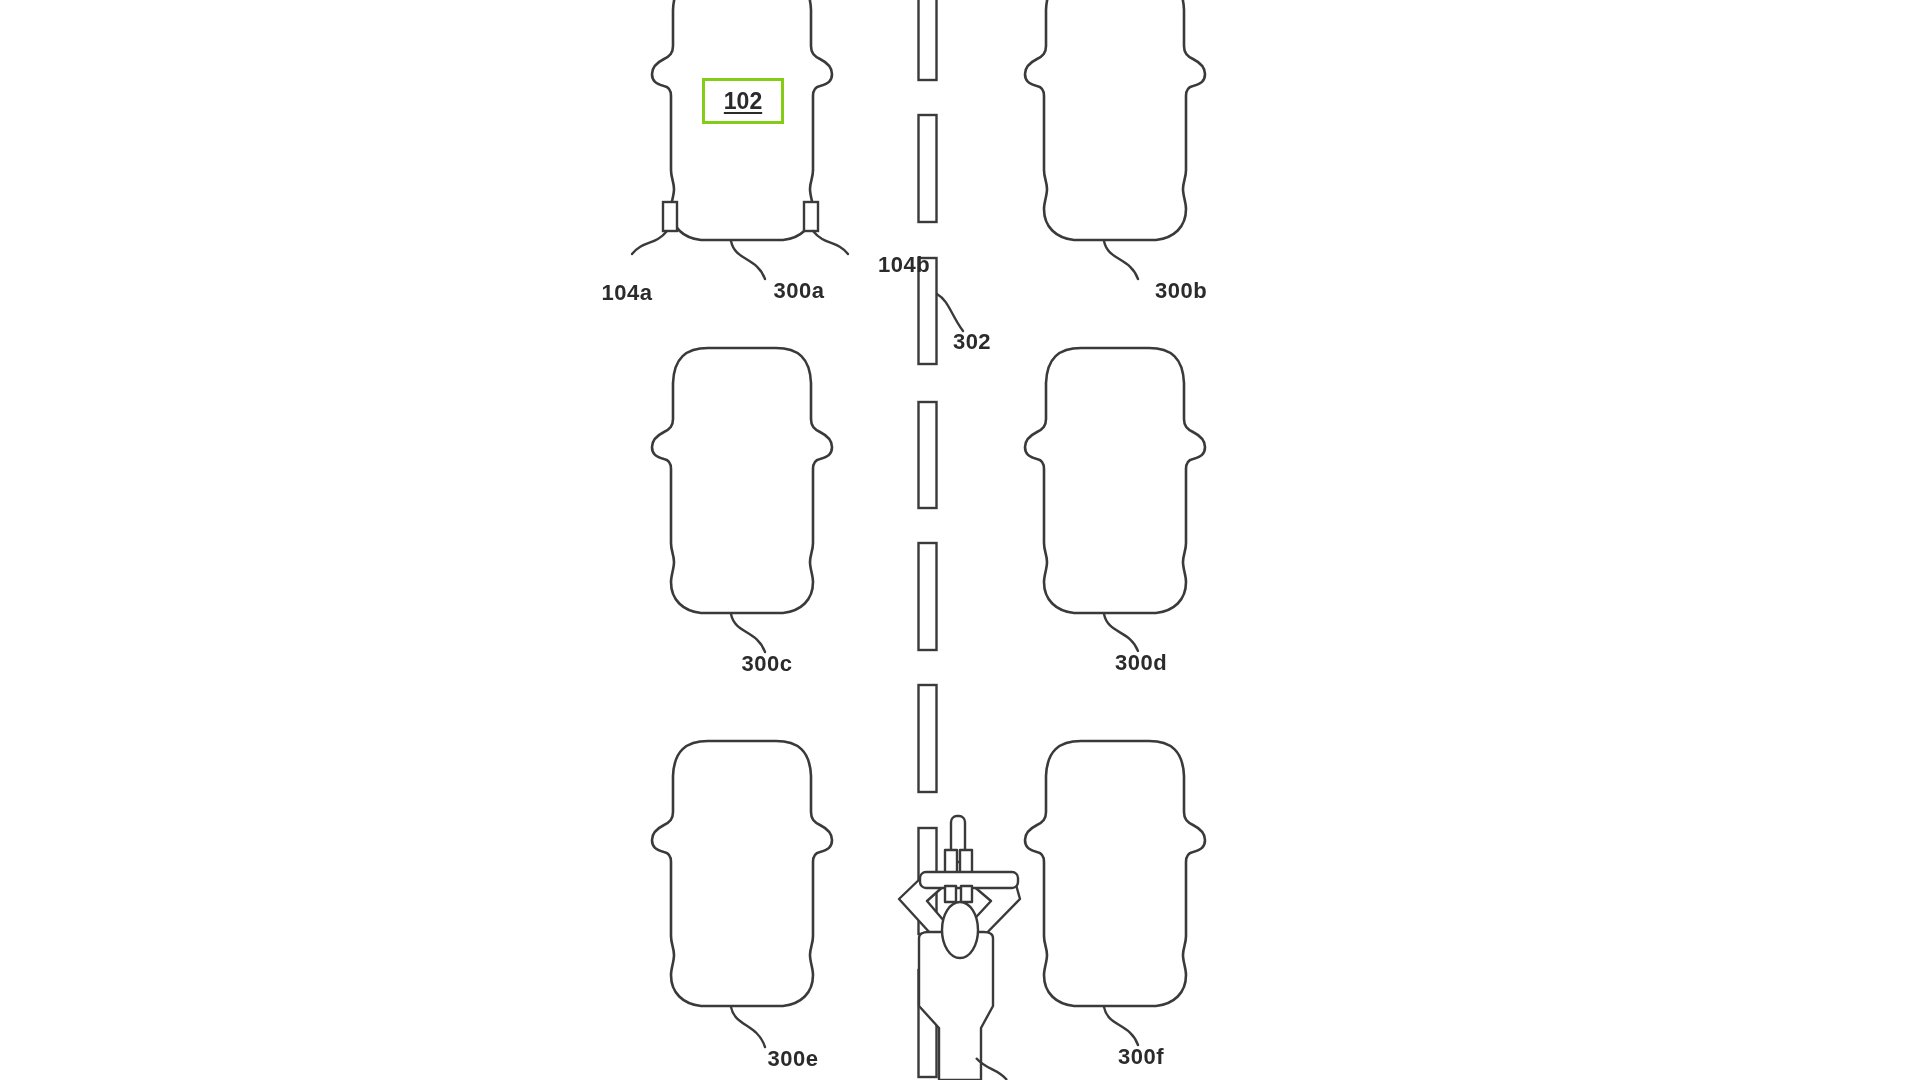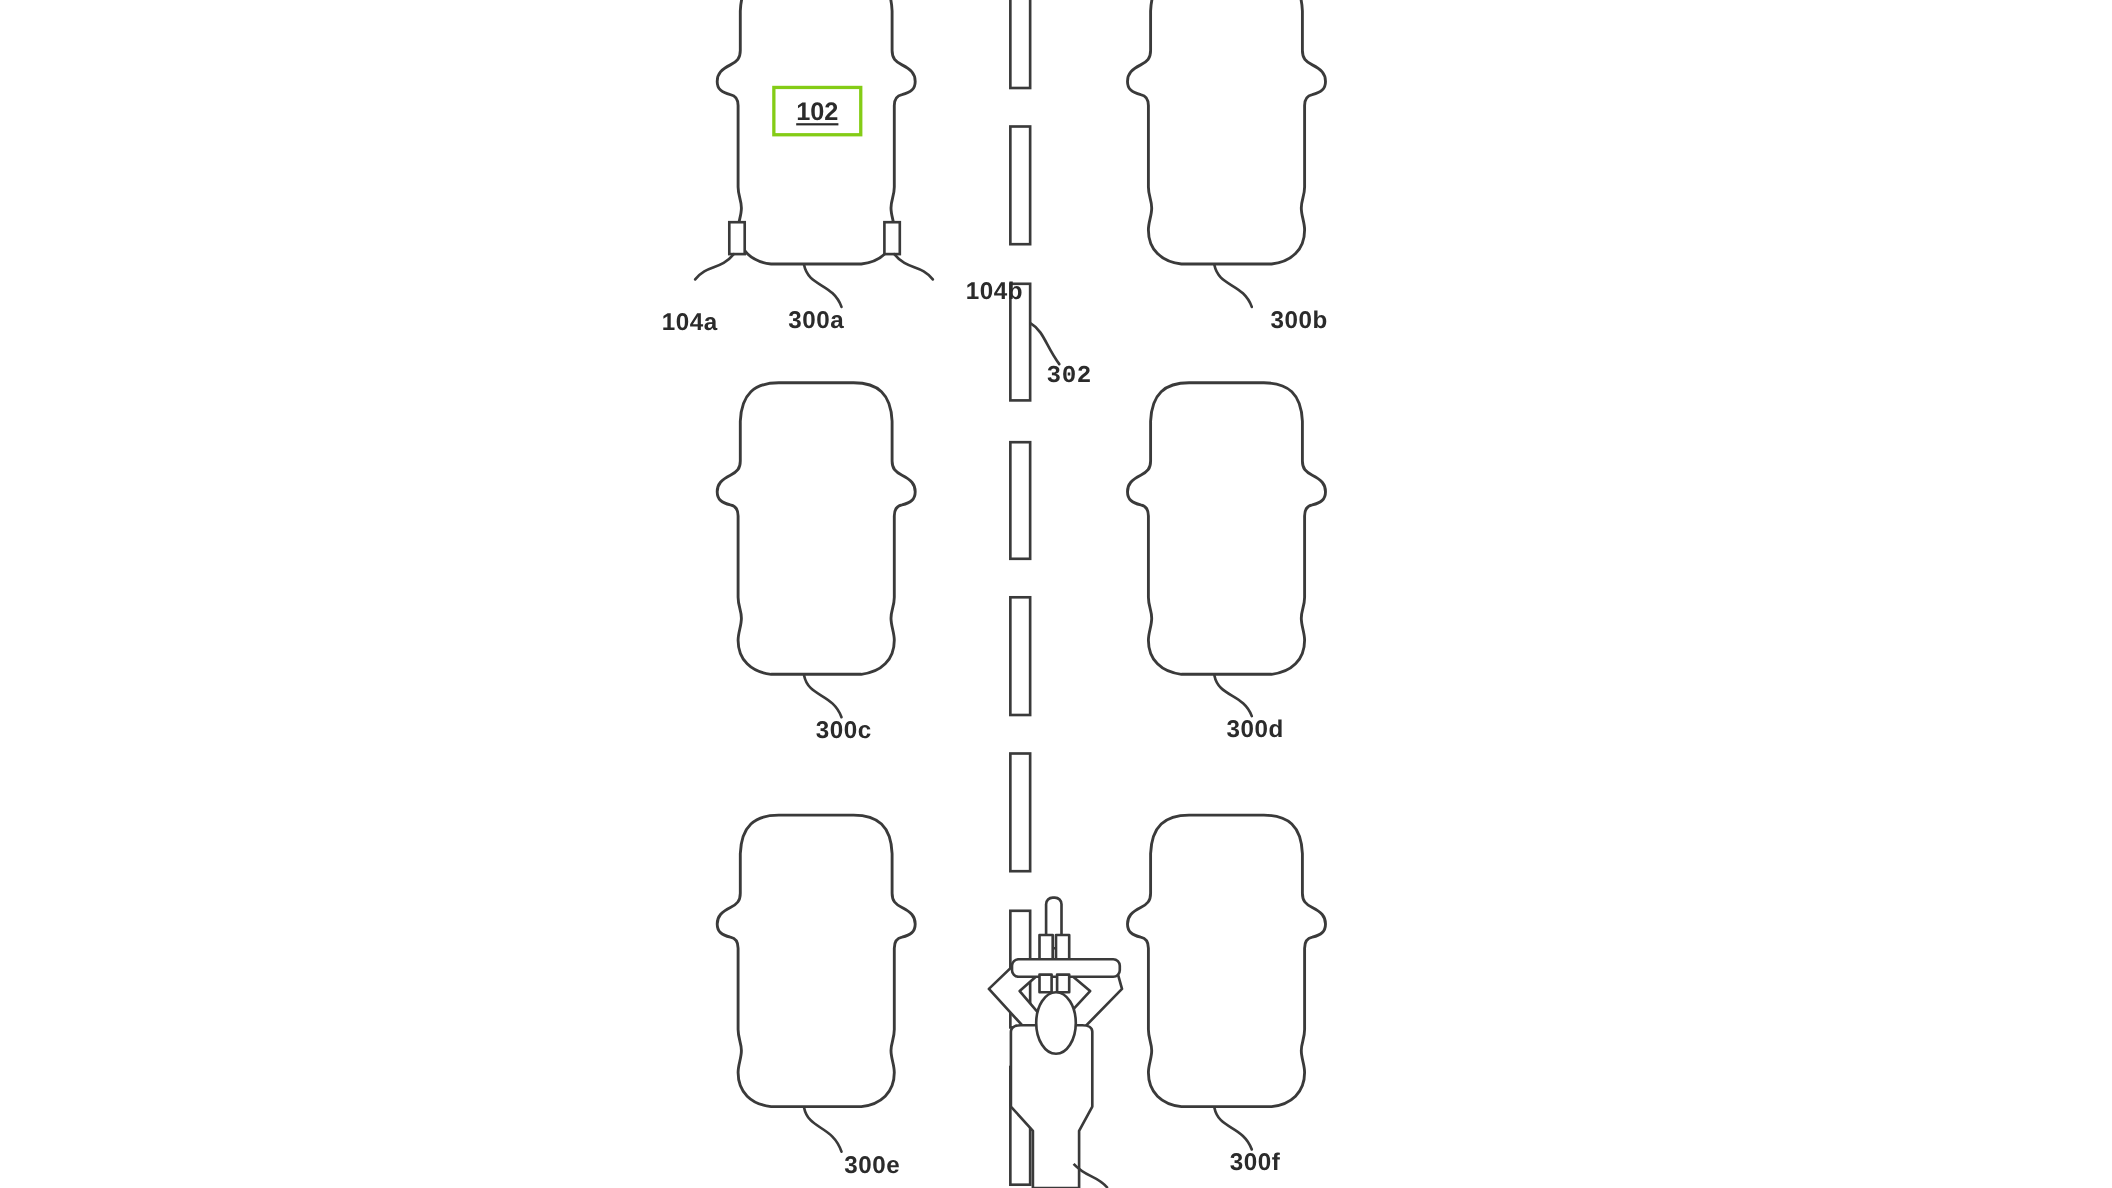--- a/index.html
+++ b/index.html
@@ -104,22 +104,22 @@
 
       <path d="M 976,1058 C 988,1071 997,1068 1007,1080" fill="none"></path>
     </g>
   </svg>
 
   <div class="ref-box">
     <span>102</span>
   </div>
 
   <div class="ref-label" style="left:627px;top:254px;margin-top:28px;">104a</div>
-  <div class="ref-label" style="left:742px;top:280px;">300a</div>
+  <div class="ref-label" style="left:799px;top:280px;">300a</div>
   <div class="ref-label" style="left:856px;top:254px;margin-left:48px;">104b</div>
   <div class="ref-label" style="left:1140px;top:280px;margin-left:41px;">300b</div>
-  <div class="ref-label" style="left:972px;top:331px;font-family:Liberation Mono, monospace;">302</div>
+  <div class="ref-label" style="left:972px;top:331px;">302</div>
   <div class="ref-label" style="left:767px;top:653px;">300c</div>
   <div class="ref-label" style="left:1141px;top:652px;text-align:right;">300d</div>
   <div class="ref-label" style="left:767px;top:1048px;margin-left:26px;">300e</div>
   <div class="ref-label" style="left:1141px;top:1046px;">300f</div>
 
 </div>
 
 </body></html>

